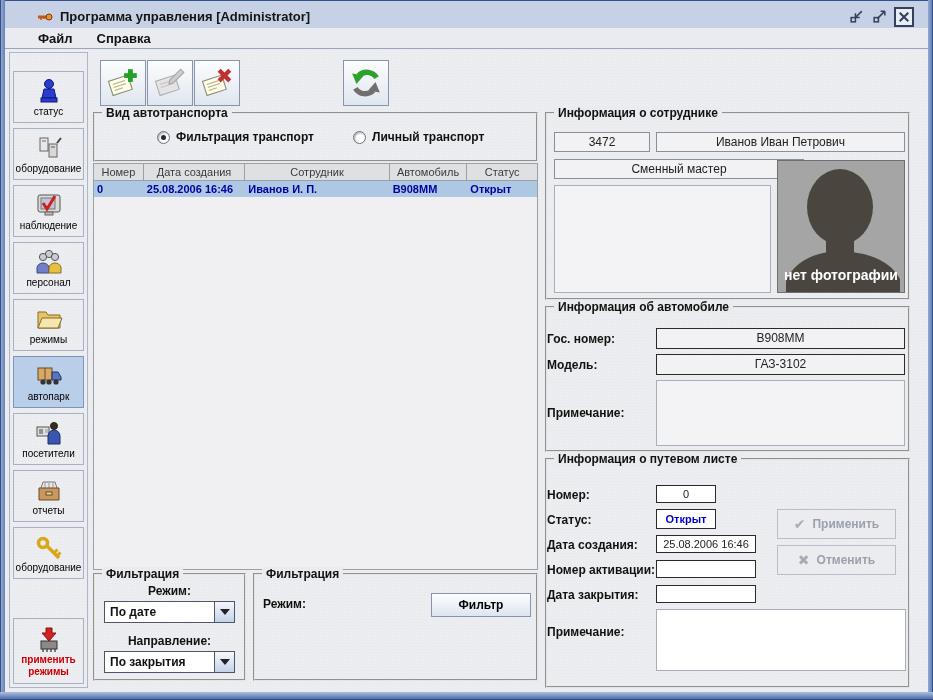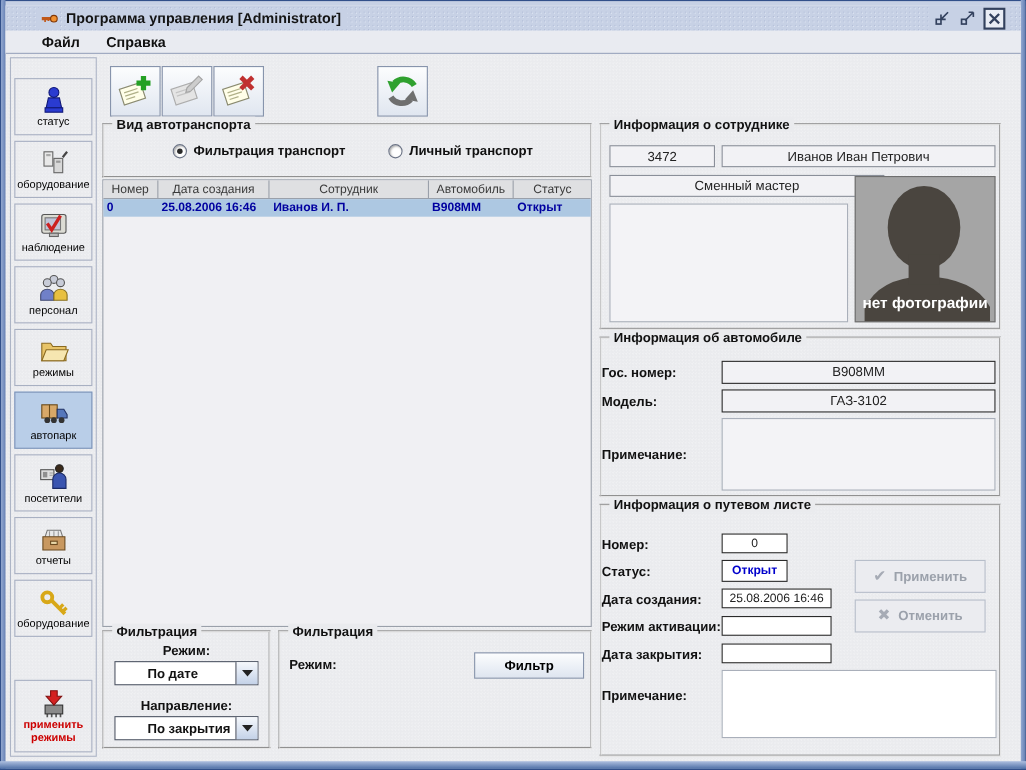--- a/index.html
+++ b/index.html
@@ -98,21 +98,21 @@
   .t-row { display:flex; height:16px; background:#ADC8E2; }
   .t-cell {
     font-size:11px; font-weight:bold; color:#0000A0; line-height:16px;
     padding-left:3px; overflow:hidden; white-space:nowrap;
   }
   
   .combo {
     position:absolute; display:flex; border:1px solid #4E5564; background:#FFF;
     height:22px; cursor:default;
   }
-  .combo-text { flex:1; font-weight:bold; font-size:12px; line-height:20px; padding:0 5px; white-space:nowrap; overflow:hidden;margin-left:24px; }
+  .combo-text { flex:1; font-weight:bold; font-size:12px; line-height:20px; padding:0 5px; white-space:nowrap; overflow:hidden; }
   .combo-arrow {
     width:20px; border-left:1px solid #4E5564;
     background:linear-gradient(#F5F8FC,#C4D2E8);
     display:flex; align-items:center; justify-content:center;
   }
   .combo-arrow::after { content:""; border:5px solid transparent; border-top:6px solid #222; margin-top:5px; }
   .push-btn {
     position:absolute; border:1px solid #8794AC; background:linear-gradient(#FCFDFE,#DEE5F0);
     font-weight:bold; font-size:12px; color:#000; display:flex; align-items:center; justify-content:center;
     cursor:default;
@@ -439,21 +439,21 @@
   </div>
 
   <div class="groupbox" style="left:545px; top:458px; width:365px; height:230px">
     <span class="gb-title">Информация о путевом листе</span>
     <div class="flabel" style="left:0; top:28px; width:102px">Номер:</div>
     <div class="fieldbox white" style="left:109px; top:25px; width:60px; height:18px; line-height:16px">0</div>
     <div class="flabel" style="left:0; top:53px; width:102px">Статус:</div>
     <div class="fieldbox white status-open" style="left:109px; top:49px; width:60px; height:20px; line-height:18px">Открыт</div>
     <div class="flabel" style="left:0; top:78px; width:102px">Дата создания:</div>
     <div class="fieldbox white" style="left:109px; top:75px; width:100px; height:18px; line-height:16px">25.08.2006 16:46</div>
-    <div class="flabel" style="left:0; top:103px; width:102px">Режим активации:</div>
+    <div class="flabel" style="left:0; top:103px; width:102px">Номер активации:</div>
     <div class="fieldbox white" style="left:109px; top:100px; width:100px; height:18px; line-height:16px"></div>
     <div class="flabel" style="left:0; top:128px; width:102px">Дата закрытия:</div>
     <div class="fieldbox white" style="left:109px; top:125px; width:100px; height:18px; line-height:16px"></div>
     <div class="flabel" style="left:0; top:165px; width:102px">Примечание:</div>
     <div class="notearea white" style="left:109px; top:149px; width:250px; height:62px"></div>
     <div class="push-btn disabled" style="left:230px; top:49px; width:119px; height:30px">
       <span class="btn-ico">✔</span>
       <span>Применить</span>
     </div>
     <div class="push-btn disabled" style="left:230px; top:85px; width:119px; height:30px">

